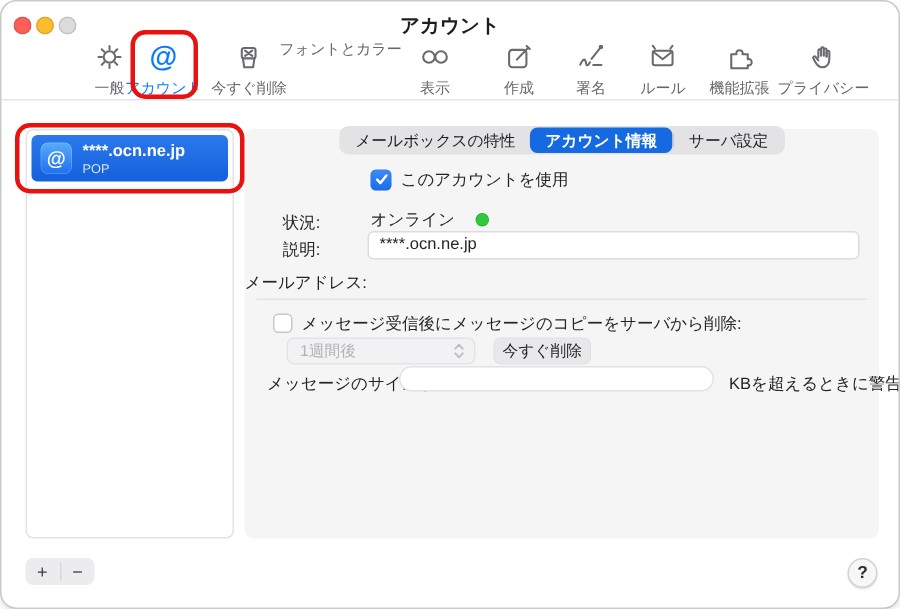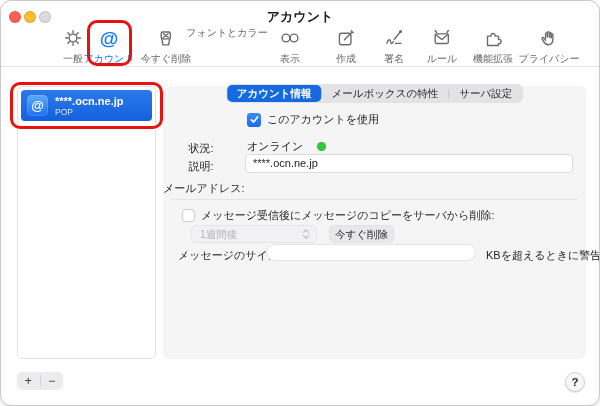--- a/index.html
+++ b/index.html
@@ -240,22 +240,22 @@
       <div>
         <div class="account-name">****.ocn.ne.jp</div>
         <div class="account-type">POP</div>
       </div>
     </div>
   </div>
 
   <div class="main-panel">
 
     <div class="segmented">
+      <div class="seg">メールボックスの特性</div>
       <div class="seg selected">アカウント情報</div>
-      <div class="seg">メールボックスの特性</div>
       <div class="seg-divider"></div>
       <div class="seg">サーバ設定</div>
     </div>
 
     <div class="cb-row" style="left:84px; top:26px;justify-content:flex-end;">
       <span class="checkbox checked">
         <svg width="11" height="11" viewBox="0 0 11 11">
             <polyline points="2.4,5.8 4.6,8 8.6,3" fill="none" stroke="#fff" stroke-width="1.7" stroke-linecap="round" stroke-linejoin="round"></polyline>
           </svg>
       </span>

